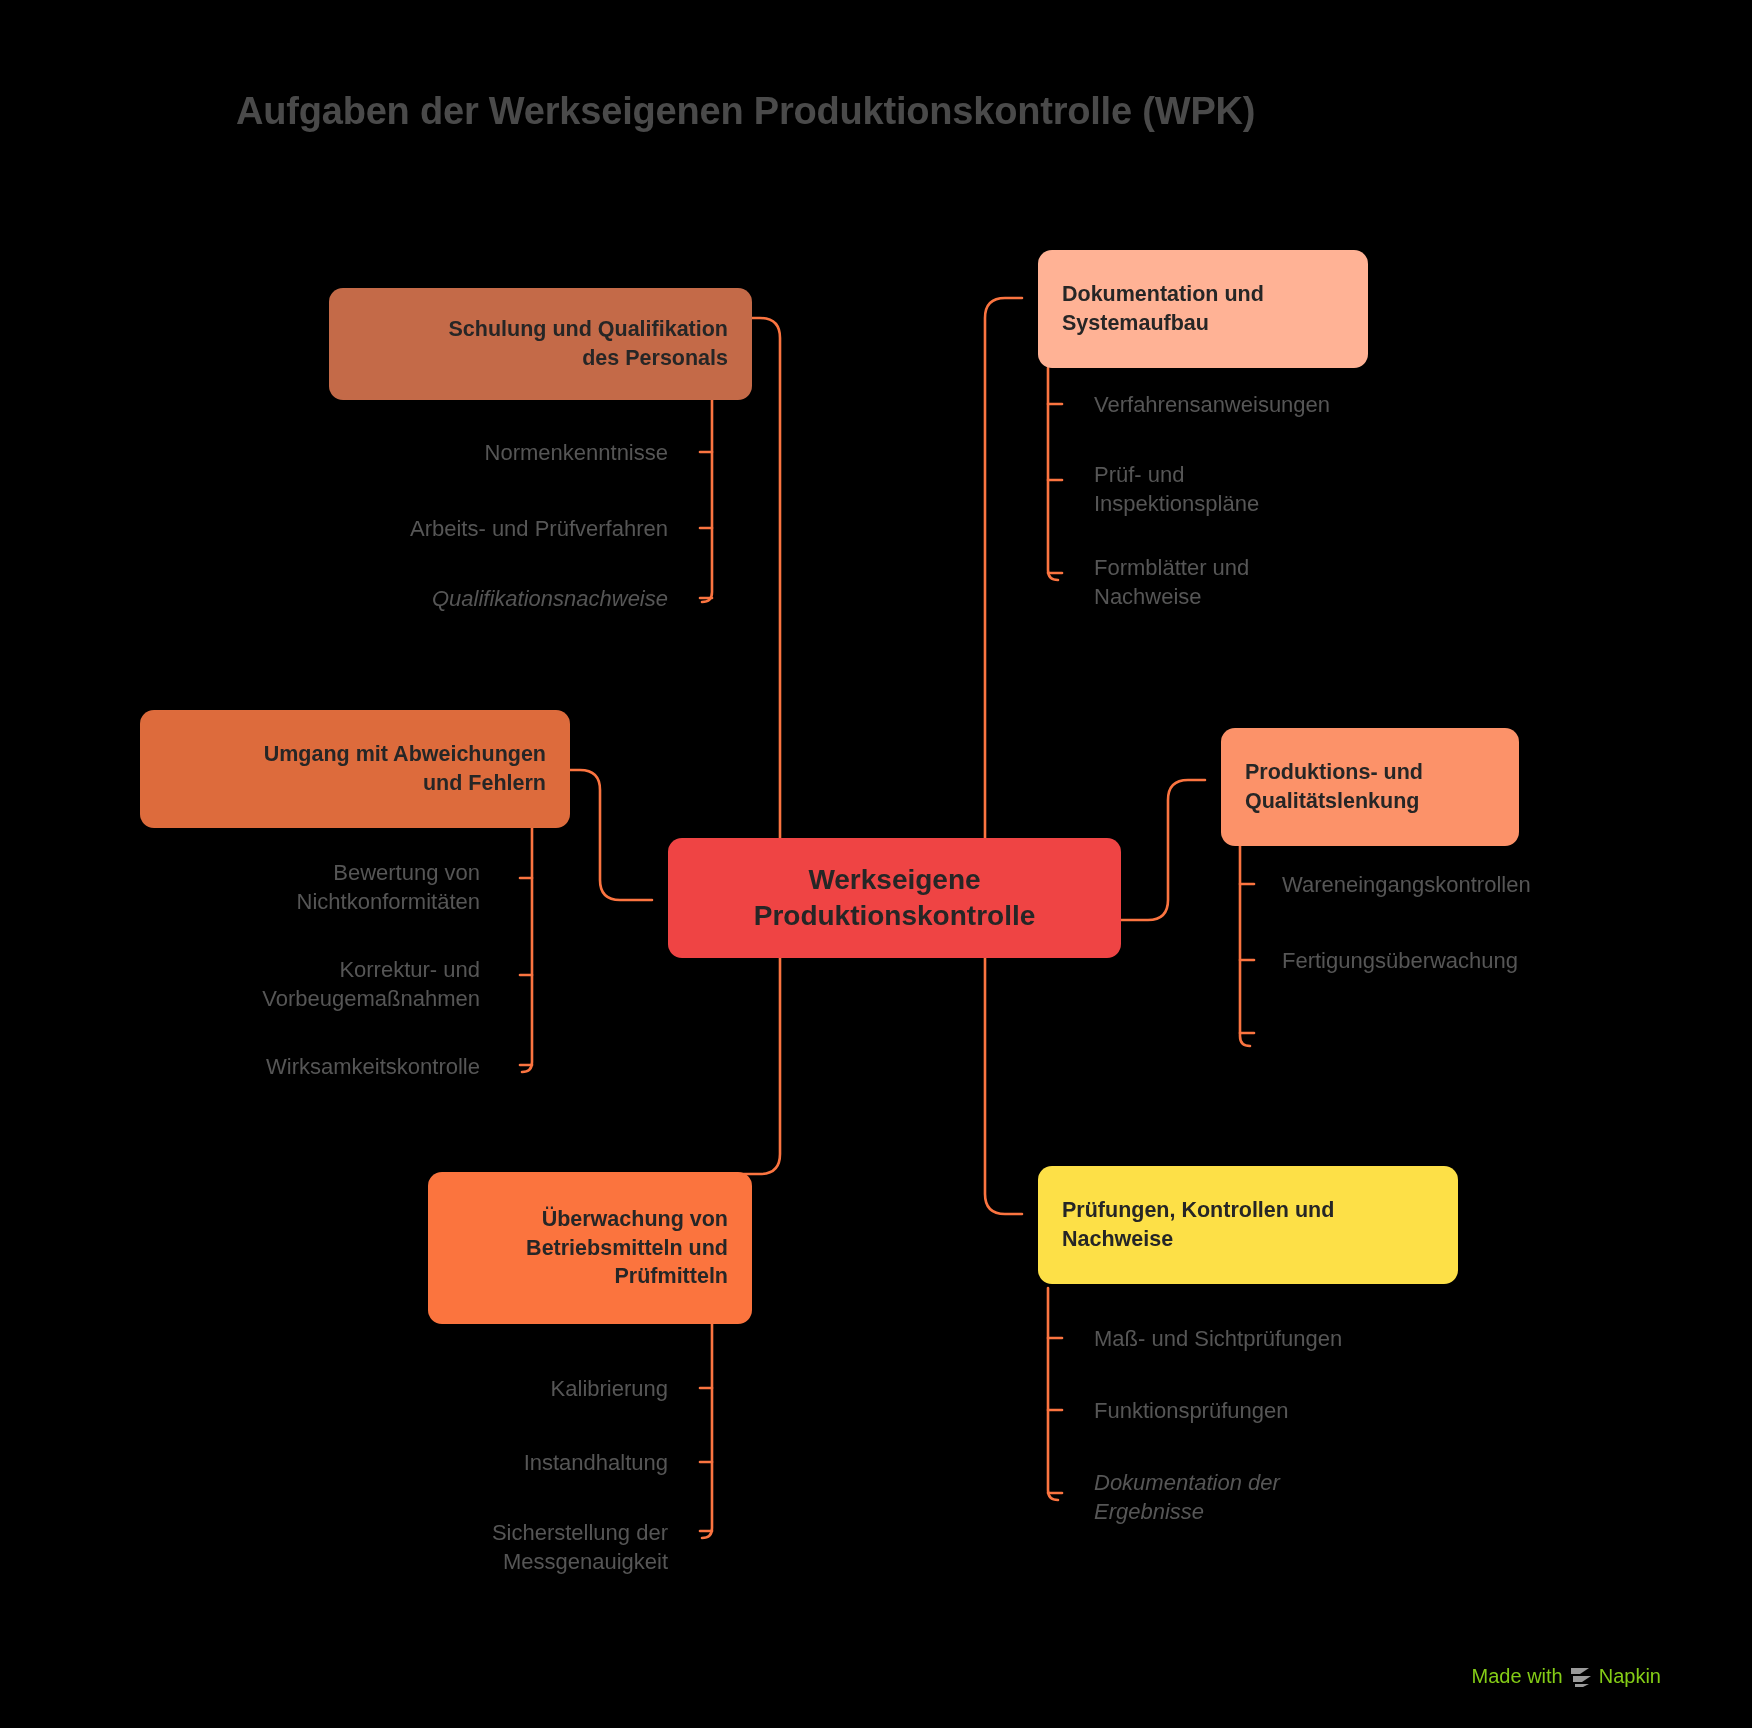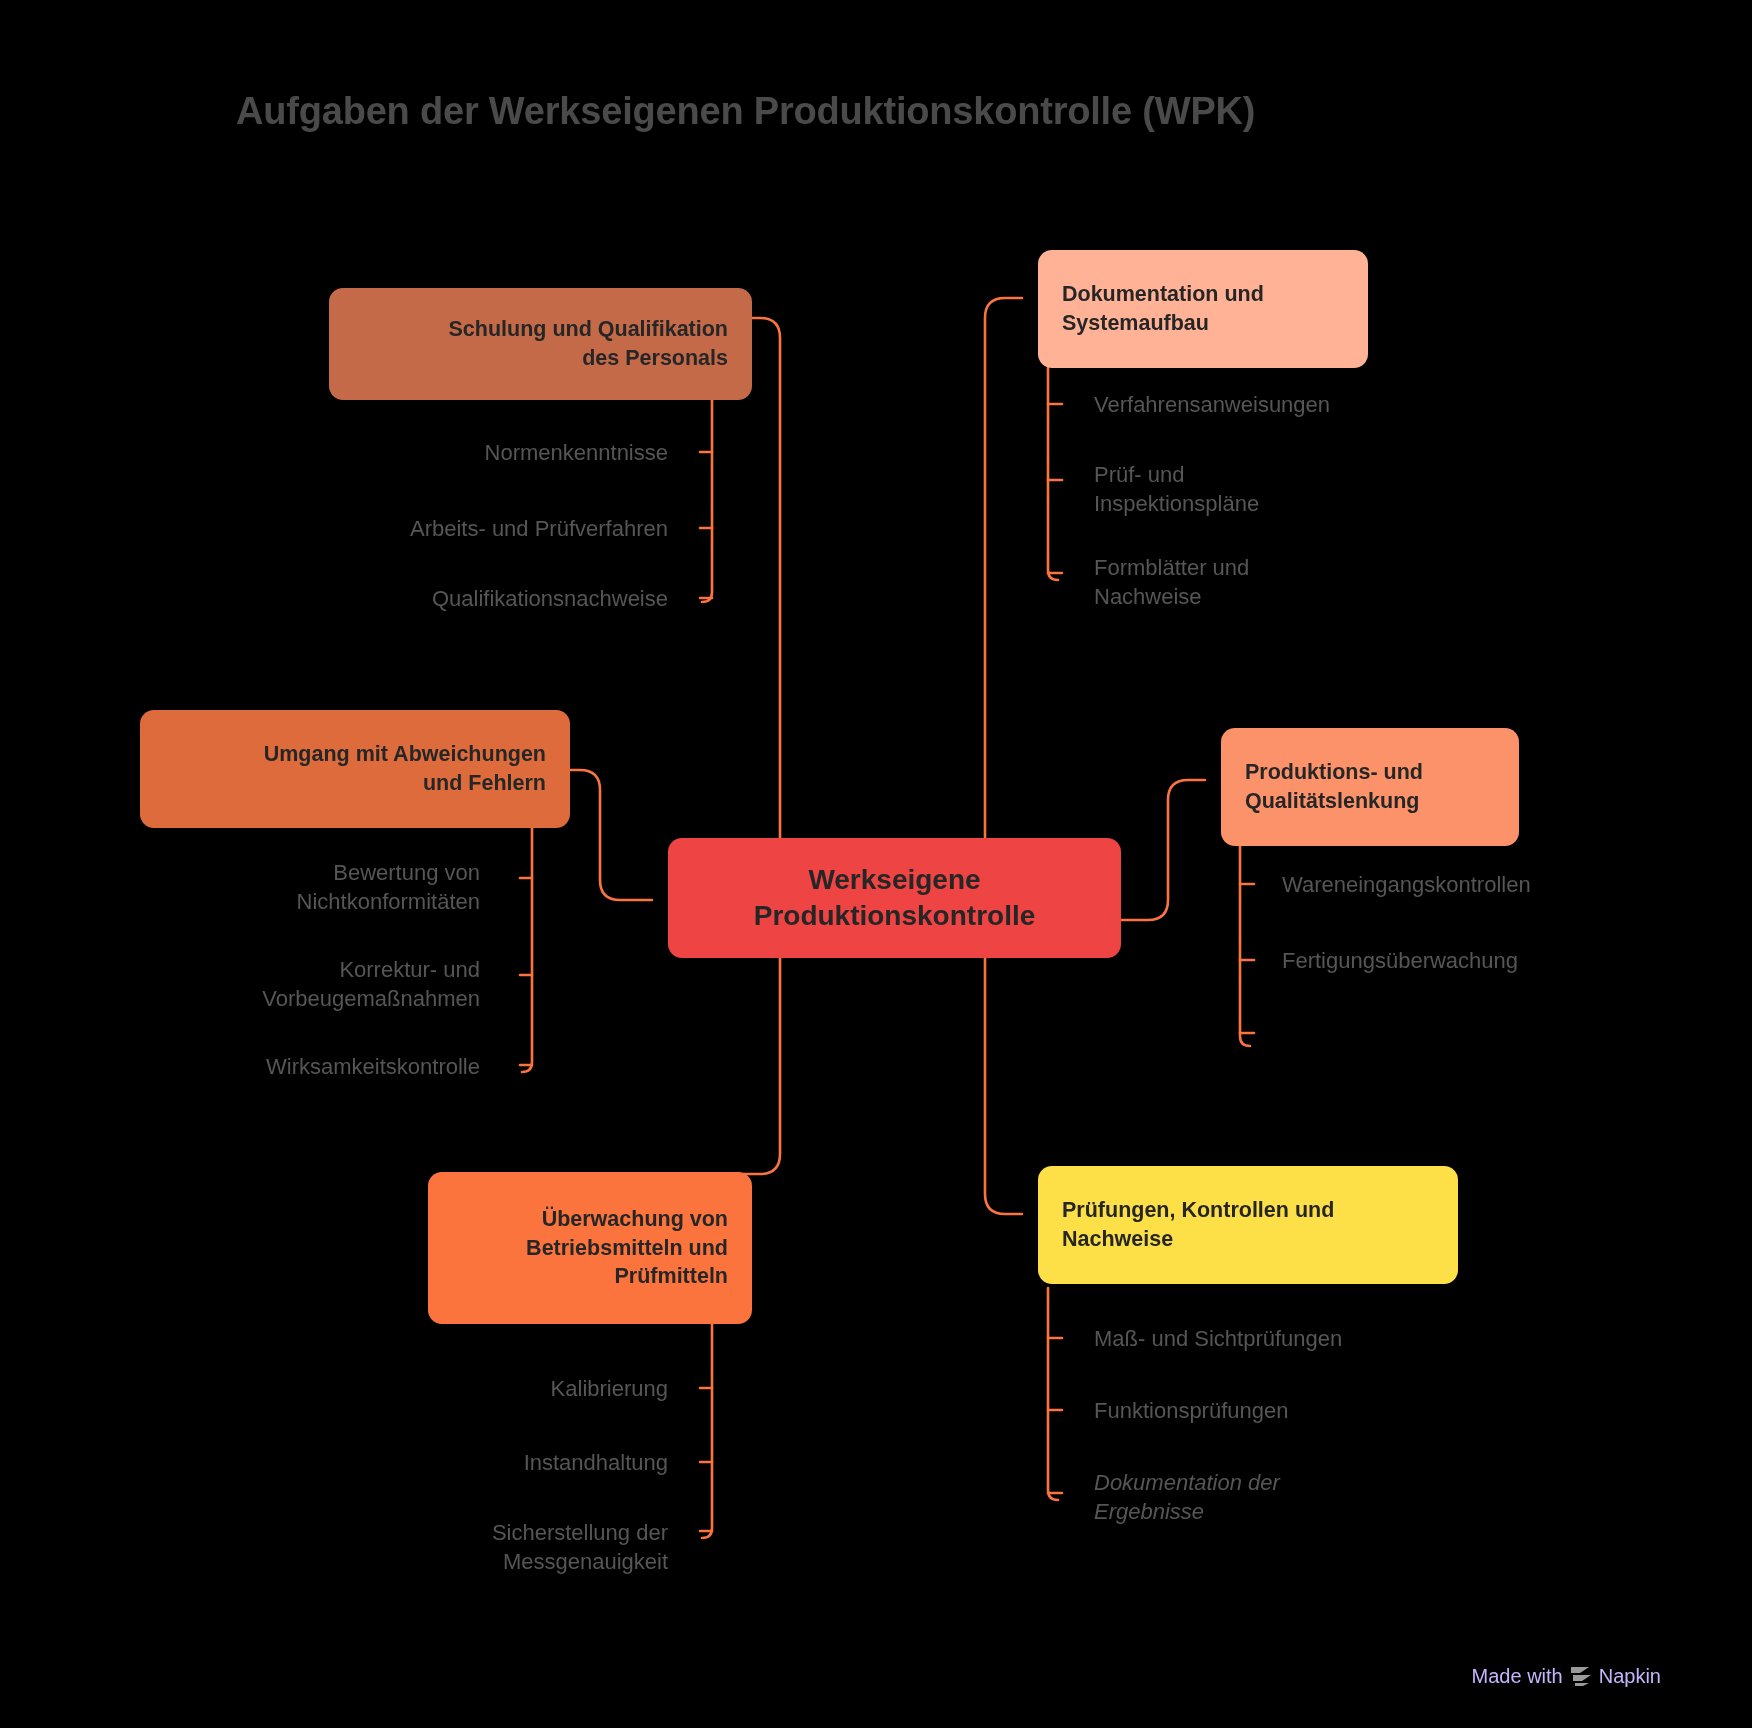--- a/index.html
+++ b/index.html
@@ -62,23 +62,23 @@
     color: #565656;
     font-weight: 400;
   }
   .sub.r { text-align: right; }
   .sub.l { text-align: left; }
   .watermark {
     position: absolute;
     right: 34px;
     bottom: 40px;
     display: flex;
-    align-items: flex-start;
+    align-items: center;
     gap: 6px;
-    color: #c4b5fd;
+    color: #84cc16;
     font-size: 20px;
     font-weight: 500;
   }
   .wm-logo { display: block; }
 </style>
 </head>
 <body>
 
 <div id="canvas">
 
@@ -135,21 +135,21 @@
     <div>Werkseigene</div>
     <div>Produktionskontrolle</div>
   </div>
 
   <div class="node align-right" style="left:313px; top:288px; width:423px; height:112px; background:#C46A48;">
     <div>Schulung und Qualifikation</div>
     <div>des Personals</div>
   </div>
   <div class="sub r" style="left:290px; top:438px; width:378px;">Normenkenntnisse</div>
   <div class="sub r" style="left:290px; top:514px; width:378px;">Arbeits- und Prüfverfahren</div>
-  <div class="sub r" style="left:290px; top:584px; width:378px;">Qualifikationsnachweise</div>
+  <div class="sub r" style="left:290px; top:584px; width:378px;font-style:italic;">Qualifikationsnachweise</div>
 
   <div class="node align-left" style="left:1022px; top:250px; width:330px; height:118px; background:#FFB295;">
     <div>Dokumentation und</div>
     <div>Systemaufbau</div>
   </div>
   <div class="sub l" style="left:1094px; top:390px; width:400px; white-space:pre-line;">Verfahrensanweisungen</div>
   <div class="sub l" style="left:1094px; top:460px; width:300px; white-space:pre-line;">Prüf- und
 Inspektionspläne</div>
   <div class="sub l" style="left:1094px; top:553px; width:300px; white-space:pre-line;">Formblätter und
 Nachweise</div>

